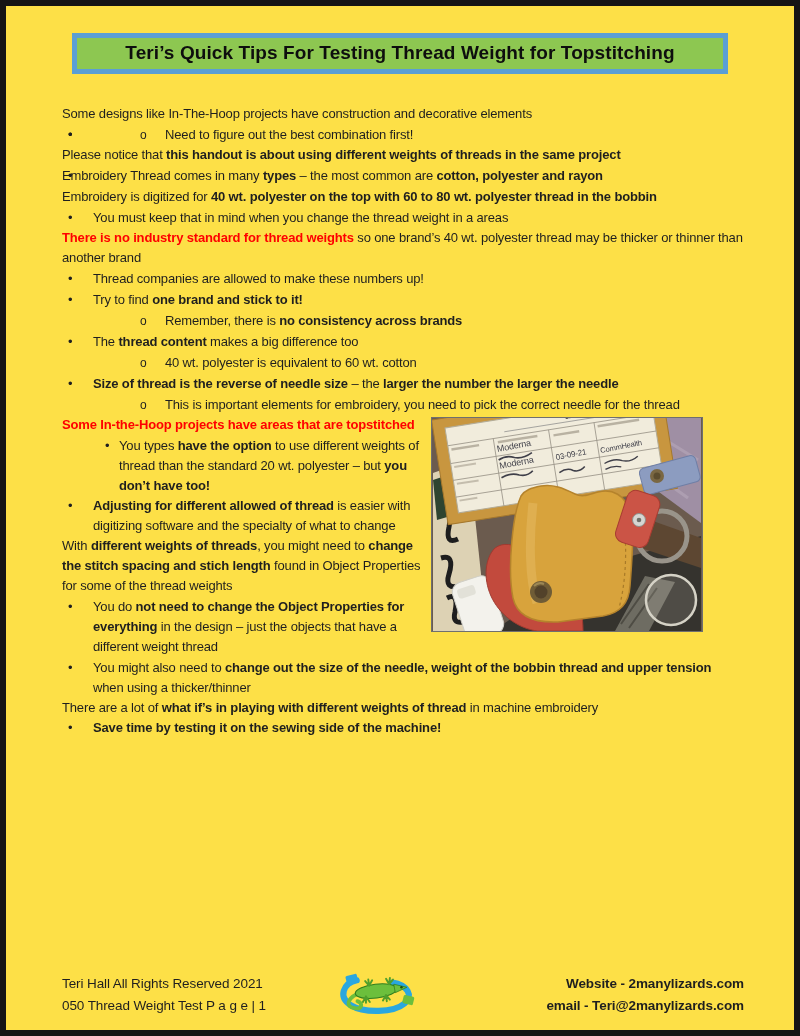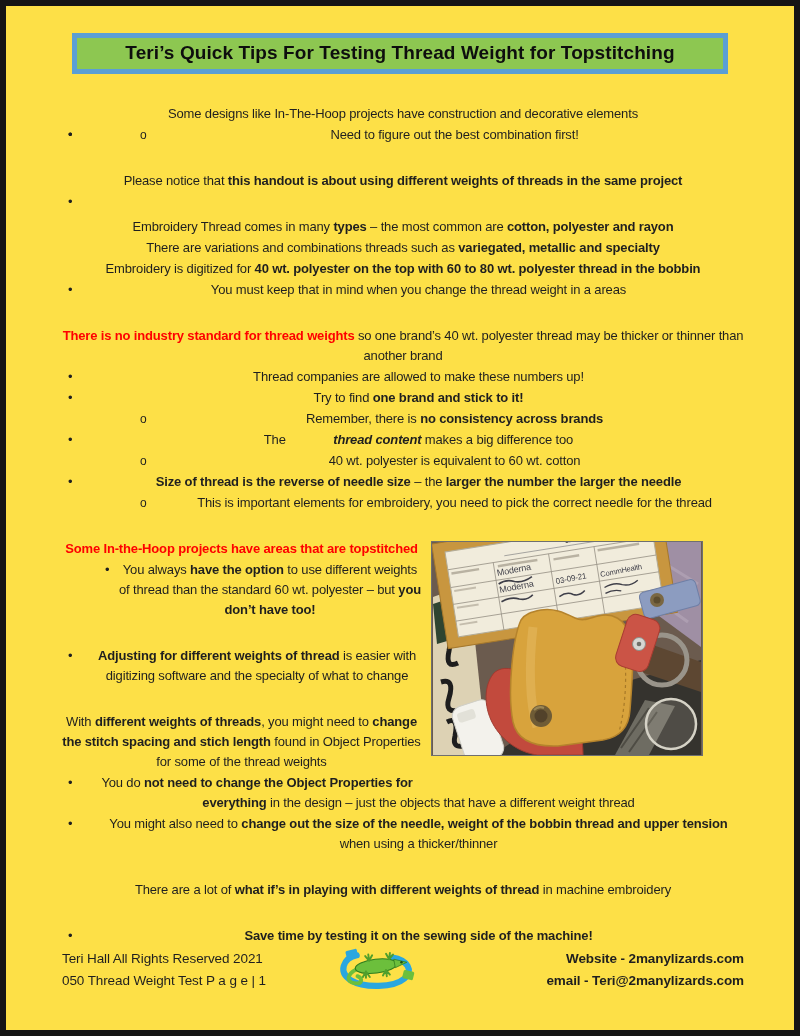--- a/index.html
+++ b/index.html
@@ -21,45 +21,44 @@
     padding:4px 0 5px 0;
     font-size:19px;
     font-weight:700;
     color:#0e0e0e;
     letter-spacing:0.1px;
   }
   .doc-body{
     margin:30px 50px 0 56px;
     font-size:13px;
     letter-spacing:-0.15px;
-    text-align:center;
   }
   .block{position:relative;margin-top:1px;line-height:20px;}
-  .gap{margin-top:26px;}
+  .gap{margin-top:0;}
   .bullet{padding-left:31px;}
   .bullet > .marker{position:absolute;left:6px;top:0;}
   .circle{padding-left:103px;}
   .circle > .marker{position:absolute;left:78px;top:0;font-size:12px;}
   .bullet-indent{padding-left:57px;}
   .bullet-indent > .marker{position:absolute;left:43px;top:0;}
   .b{font-weight:700;}
-  .i{font-style:italic;margin-left:44px;}
+  .i{}
   .red{color:#FE0000;}
   .photo{
     float:right;
     width:270px;height:213px;
     margin:2px 41px 26px 10px;
     border:1px solid #6f6f6f;
     background:#6b5b4e;
     overflow:hidden;
   }
   .photo svg{display:block;width:100%;height:100%;}
   .footer{
     position:absolute;
-    left:56px;right:50px;bottom:33px;
+    left:56px;right:50px;bottom:8px;
     display:flex;align-items:center;justify-content:space-between;
     font-size:13.5px;line-height:22px;letter-spacing:-0.1px;
   }
   .footer-right{text-align:right;font-weight:bold;}
   .logo{width:86px;height:54px;margin-right:60px;}
   .logo svg{display:block;width:100%;height:100%;}
 </style>
 </head>
 <body>
 
@@ -71,21 +70,20 @@
 
   <div class="doc-body">
     <div>
         <div class="block p"><span class="">Some designs like In-The-Hoop projects have construction and decorative elements</span></div>
         <div class="block bullet"><span class="marker">•</span></div>
         <div class="block bullet"><span class="marker">•</span></div>
         <div class="block circle"><span class="marker">o</span><span class="text"><span class="">Need to figure out the best combination first!</span></span></div>
         <div class="block p gap"><span class="">Please notice that </span><span class="b ">this handout is about using different weights of threads in the same project</span></div>
         <div class="block bullet"><span class="marker">•</span></div>
         <div class="block p gap"><span class="">Embroidery Thread comes in many </span><span class="b ">types</span><span class=""> – the most common are </span><span class="b ">cotton, polyester and rayon</span></div>
-        <div class="block p"><span class="">There are variations and combinations threads such as </span><span class="b ">variegated, metallic and specialty</span></div>
         <div class="block p"><span class="">Embroidery is digitized for </span><span class="b ">40 wt. polyester on the top with 60 to 80 wt. polyester thread in the bobbin</span></div>
         <div class="block bullet"><span class="marker">•</span><span class="text"><span class="">You must keep that in mind when you change the thread weight in a areas</span></span></div>
         <div class="block p gap"><span class="b red">There is no industry standard for thread weights</span><span class=""> so one brand’s 40 wt. polyester thread may be thicker or thinner than another brand</span></div>
         <div class="block bullet"><span class="marker">•</span><span class="text"><span class="">Thread companies are allowed to make these numbers up!</span></span></div>
         <div class="block bullet"><span class="marker">•</span><span class="text"><span class="">Try to find </span><span class="b ">one brand and stick to it!</span></span></div>
         <div class="block circle"><span class="marker">o</span><span class="text"><span class="">Remember, there is </span><span class="b ">no consistency across brands</span></span></div>
         <div class="block bullet"><span class="marker">•</span><span class="text"><span class="">The </span><span class="b i ">thread content</span><span class=""> makes a big difference too</span></span></div>
         <div class="block circle"><span class="marker">o</span><span class="text"><span class="">40 wt. polyester is equivalent to 60 wt. cotton</span></span></div>
         <div class="block bullet"><span class="marker">•</span><span class="text"><span class="b ">Size of thread is the reverse of needle size</span><span class=""> – the </span><span class="b ">larger the number the larger the needle</span></span></div>
         <div class="block circle"><span class="marker">o</span><span class="text"><span class="">This is important elements for embroidery, you need to pick the correct needle for the thread</span></span></div>
@@ -152,22 +150,22 @@
           <circle cx="108" cy="174" r="6.5" fill="#52422a"></circle>
           <path d="M101,168 a9,9 0 0 1 10,-2" stroke="#9c8755" stroke-width="2" fill="none"></path>
           <g transform="rotate(18 205 100)">
             <rect x="188" y="74" width="34" height="54" rx="9" fill="#cb5446" stroke="#a83c31"></rect>
           </g>
           <circle cx="206" cy="102" r="6.5" fill="#d6d6d2" stroke="#8e8e88"></circle>
           <circle cx="206" cy="102" r="2.3" fill="#6f6f68"></circle>
         </svg>
       </div>
     <div class="block p gap"><span class="b red">Some In-the-Hoop projects have areas that are topstitched</span></div>
-        <div class="block bullet-indent"><span class="marker">•</span><span class="text"><span class="">You always </span><span class="b ">have the option</span><span class=""> to use different weights of thread than the standard 60 wt. polyester – but </span><span class="b ">you don’t have too!</span></span></div>
-        <div class="block bullet gap"><span class="marker">•</span><span class="text"><span class="b ">Adjusting for different weights of thread</span><span class=""> is easier with digitizing software and the specialty of what to change</span></span></div>
+        <div class="block bullet-indent"><span class="marker">•</span><span class="text"><span class="">You types </span><span class="b ">have the option</span><span class=""> to use different weights of thread than the standard 20 wt. polyester – but </span><span class="b ">you don’t have too!</span></span></div>
+        <div class="block bullet gap"><span class="marker">•</span><span class="text"><span class="b ">Adjusting for different allowed of thread</span><span class=""> is easier with digitizing software and the specialty of what to change</span></span></div>
         <div class="block p gap"><span class="">With </span><span class="b ">different weights of threads</span><span class="">, you might need to </span><span class="b ">change the stitch spacing and stich length</span><span class=""> found in Object Properties for some of the thread weights</span></div>
         <div class="block bullet"><span class="marker">•</span><span class="text"><span class="">You do </span><span class="b ">not need to change the Object Properties for everything</span><span class=""> in the design – just the objects that have a different weight thread</span></span></div>
         <div class="block bullet"><span class="marker">•</span><span class="text"><span class="">You might also need to </span><span class="b ">change out the size of the needle, weight of the bobbin thread and upper tension</span><span class=""> when using a thicker/thinner</span></span></div>
       </div>
 
     <div>
         <div class="block p gap"><span class="">There are a lot of </span><span class="b ">what if’s in playing with different weights of thread</span><span class=""> in machine embroidery</span></div>
         <div class="block bullet gap"><span class="marker">•</span><span class="text"><span class="b ">Save time by testing it on the sewing side of the machine!</span></span></div>
       </div>
   </div>

